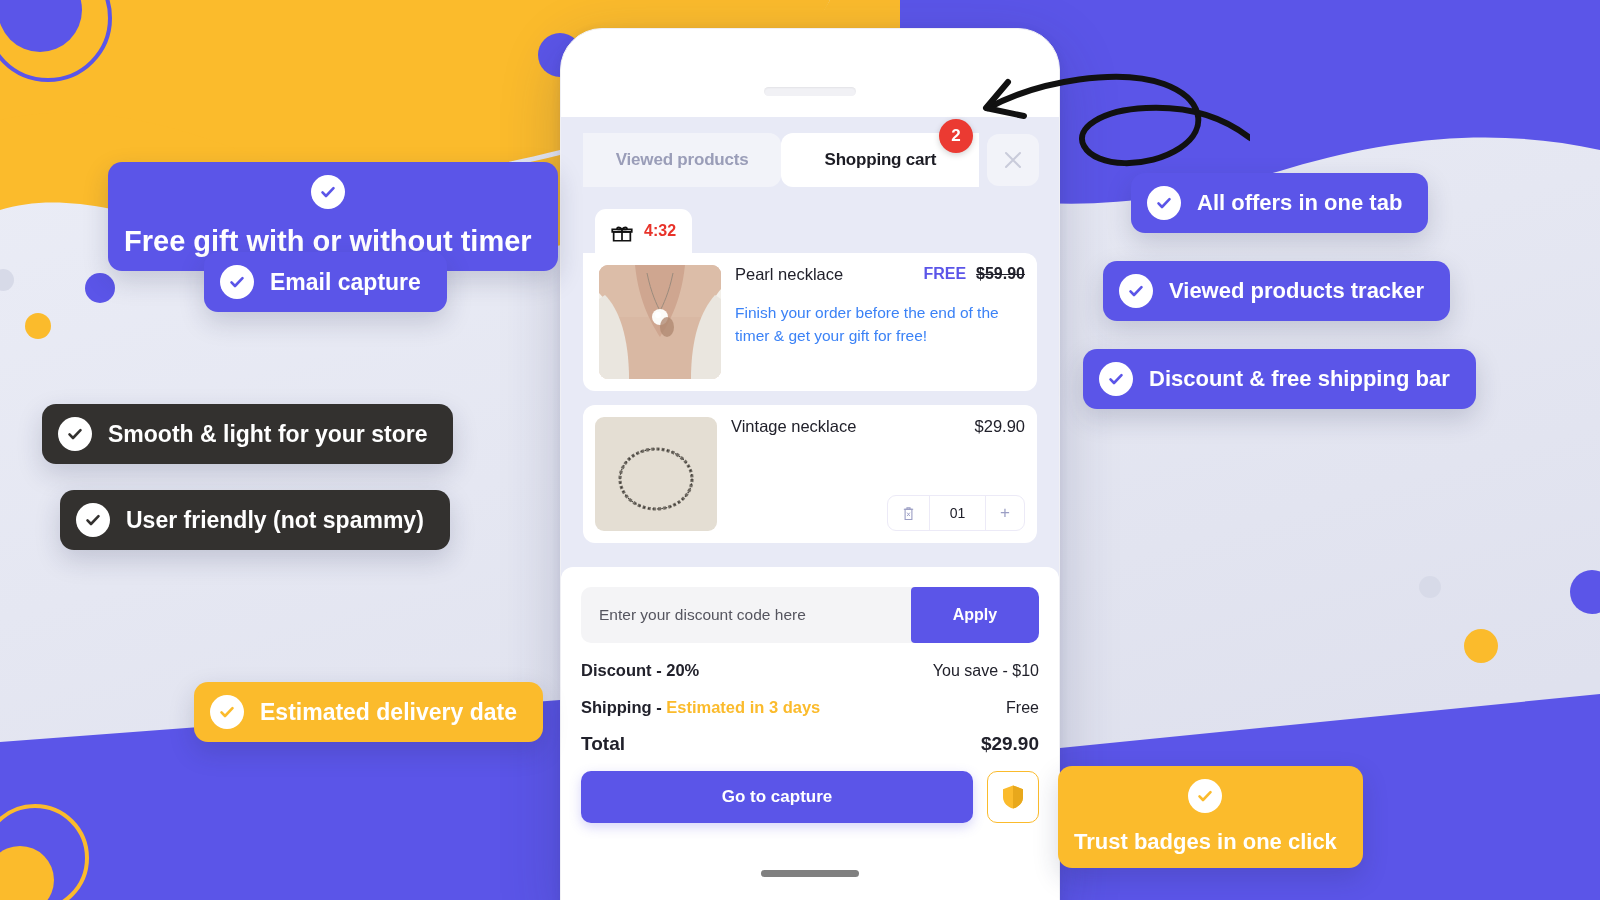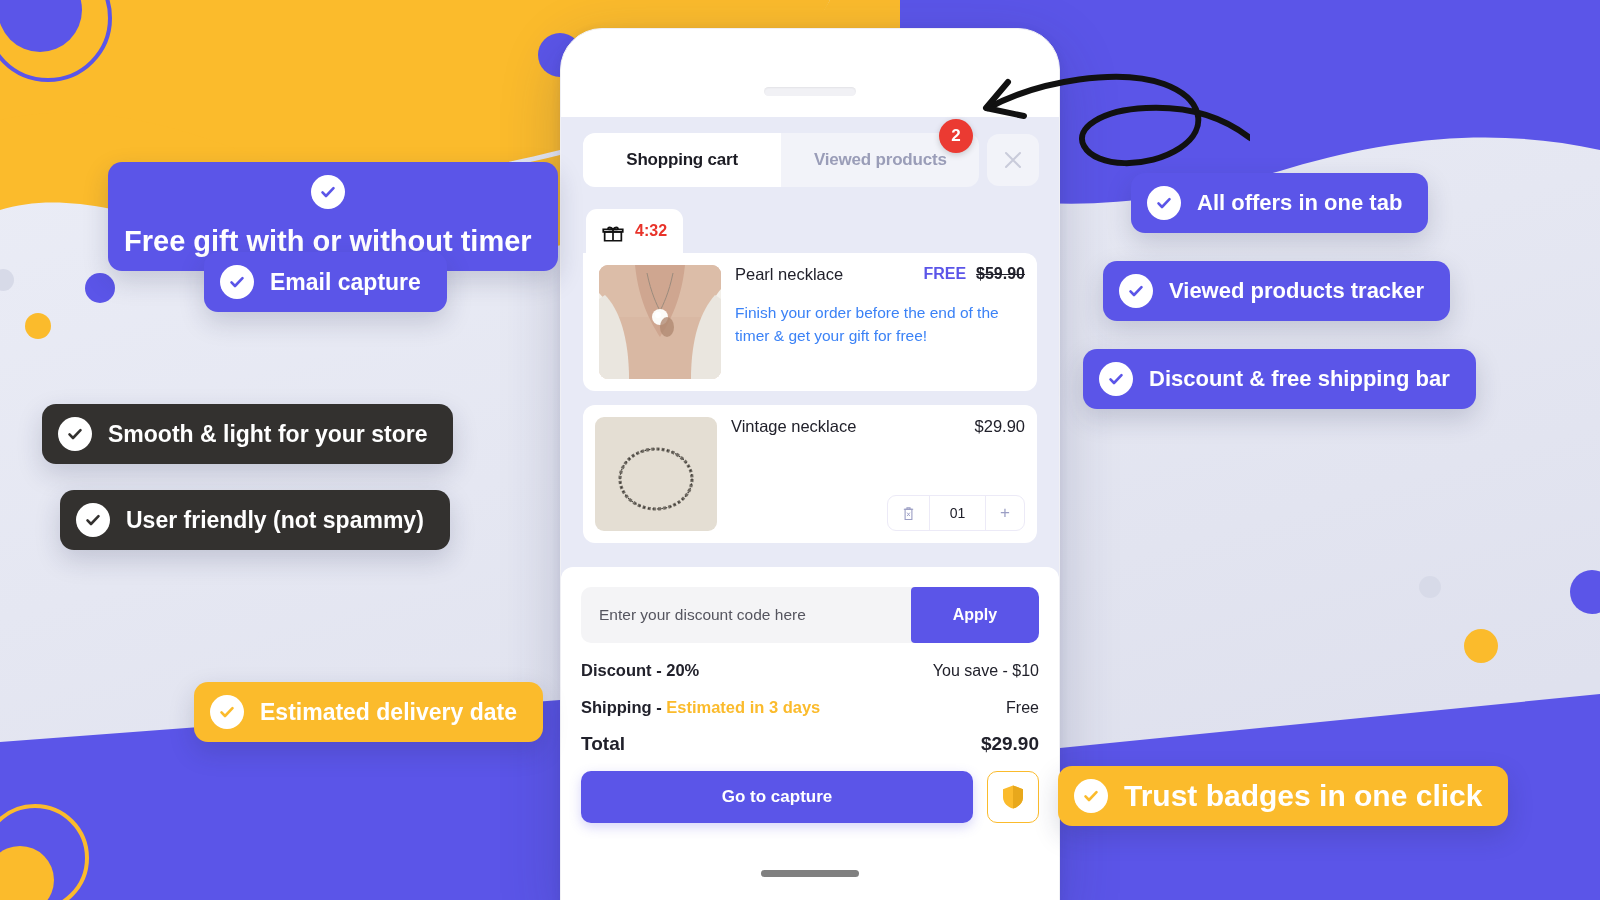--- a/index.html
+++ b/index.html
@@ -75,21 +75,21 @@
     position: absolute; right: 86px; top: 2px;
     width: 34px; height: 34px; border-radius: 50%;
     background: #eb3a32; color: #fff;
     font-size: 17px; font-weight: bold;
     display:flex; align-items:center; justify-content:center;
     box-shadow: 0 2px 6px rgba(0,0,0,.18);
     z-index: 3;
   }
 
   
-  .gift-row { padding: 22px 22px 0 25px; }
+  .gift-row { padding: 22px 22px 0 34px; }
   .gift-chip {
     display: inline-flex; align-items: center; gap: 9px;
     background: #fff; border-radius: 11px 11px 0 0;
     padding: 9px 16px 9px 14px;
   }
   .gift-time { color: #e8332a; font-weight: bold; font-size: 16px; }
 
   
   .cards { padding: 0 22px; display: flex; flex-direction: column; gap: 14px; }
   .card {
@@ -226,25 +226,25 @@
     <circle cx="560" cy="55" r="22" fill="#5b55e8"></circle>
   </svg>
 </div>
 
 <div class="phone">
   <div class="phone-speaker"></div>
 
   <div class="screen">
 
     <div class="tabs-row">
+      <div class="tab tab-viewed">
+        <span>Viewed products</span>
+      </div>
       <div class="tab tab-cart">
         <span>Shopping cart</span>
-      </div>
-      <div class="tab tab-viewed">
-        <span>Viewed products</span>
       </div>
       <div class="badge-count">2</div>
       <div class="tab-close">
         <svg width="22" height="22" viewBox="0 0 22 22">
           <path d="M4 4 L18 18 M18 4 L4 18" stroke="#c9cbda" stroke-width="2" stroke-linecap="round" fill="none"></path>
         </svg>
       </div>
     </div>
 
     <div class="gift-row">
@@ -428,20 +428,20 @@
 
 <div class="pill pill-purple" style="left:1083px; top:349px; font-size:22px;">
   <span class="tick">
     <svg width="18" height="18" viewBox="0 0 18 18">
         <path d="M3.5 9.4 L7 13 L14.5 5.2" stroke="#5b55e8" stroke-width="2.6" fill="none" stroke-linecap="round" stroke-linejoin="round"></path>
       </svg>
   </span>
   <span>Discount &amp; free shipping bar</span>
 </div>
 
-<div class="pill pill-yellow" style="left:1058px; top:766px; font-size:30px;">
+<div class="pill pill-yellow" style="left:1058px; top:766px; font-size:22px;flex-direction:column;">
   <span class="tick">
     <svg width="18" height="18" viewBox="0 0 18 18">
         <path d="M3.5 9.4 L7 13 L14.5 5.2" stroke="#fbbb2c" stroke-width="2.6" fill="none" stroke-linecap="round" stroke-linejoin="round"></path>
       </svg>
   </span>
   <span>Trust badges in one click</span>
 </div>
 
 </body></html>

